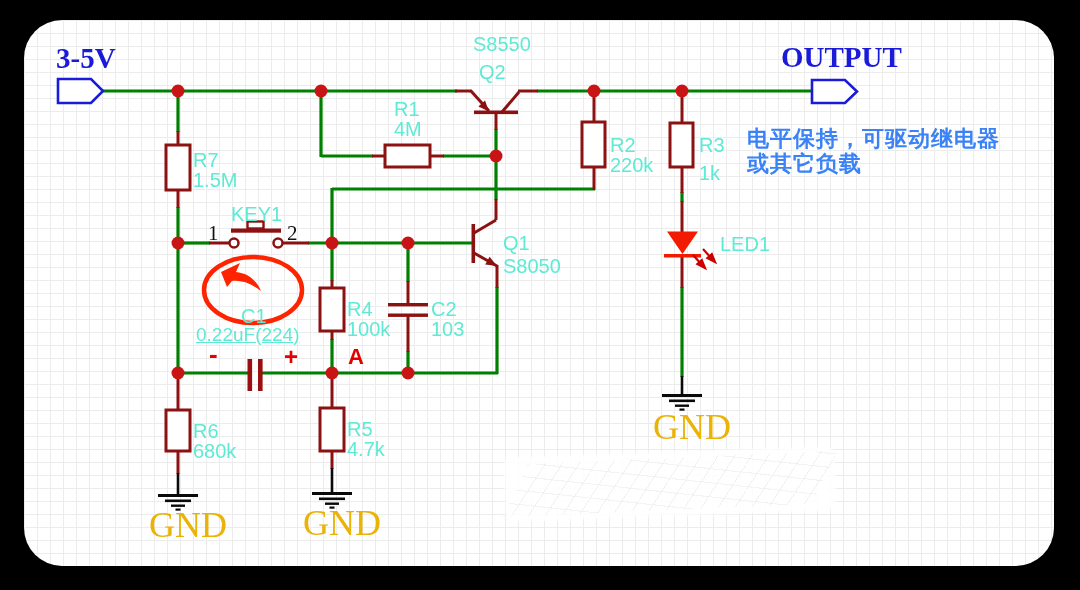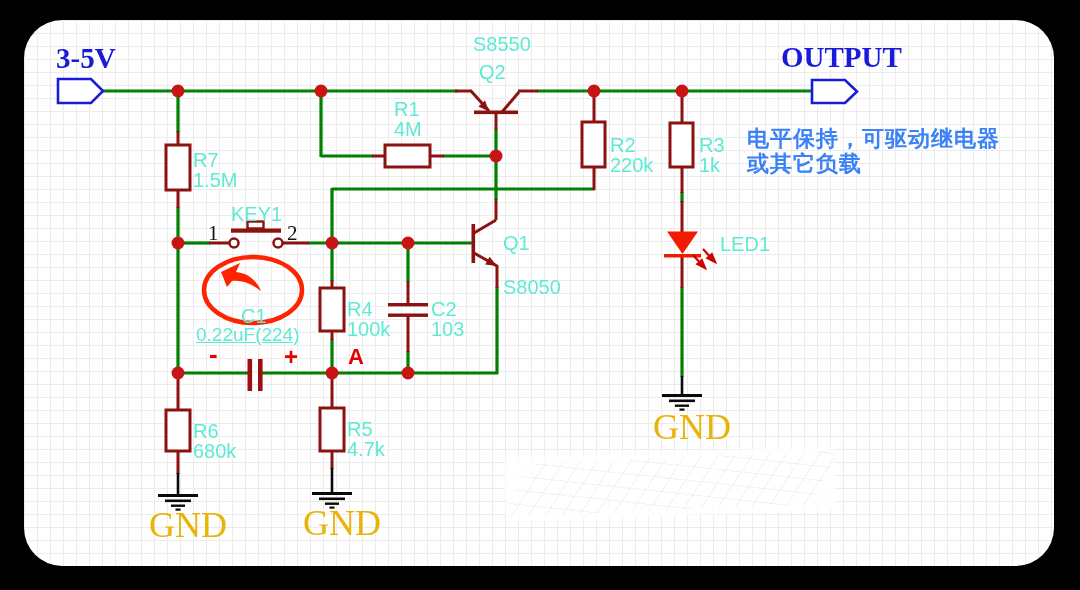--- a/index.html
+++ b/index.html
@@ -221,34 +221,34 @@
 <div class="flag-txt" style="left:56px;top:44px">3-5V</div>
 <div class="flag-txt" style="left:781px;top:43px">OUTPUT</div>
 
 <div class="lbl" style="left:193px;top:150px">R7</div>
 <div class="lbl" style="left:193px;top:170px">1.5M</div>
 <div class="lbl" style="left:394px;top:99px">R1</div>
 <div class="lbl" style="left:394px;top:119px">4M</div>
 <div class="lbl" style="left:610px;top:135px">R2</div>
 <div class="lbl" style="left:610px;top:155px">220k</div>
 <div class="lbl" style="left:699px;top:135px">R3</div>
-<div class="lbl" style="left:699px;top:155px">1k</div>
+<div class="lbl" style="left:699px;top:163px">1k</div>
 <div class="lbl" style="left:347px;top:299px">R4</div>
 <div class="lbl" style="left:347px;top:319px">100k</div>
 <div class="lbl" style="left:347px;top:419px">R5</div>
 <div class="lbl" style="left:347px;top:439px">4.7k</div>
 <div class="lbl" style="left:193px;top:421px">R6</div>
 <div class="lbl" style="left:193px;top:441px">680k</div>
 <div class="lbl" style="left:431px;top:299px">C2</div>
 <div class="lbl" style="left:431px;top:319px">103</div>
 <div class="lbl" style="left:241px;top:306px">C1</div>
 <div class="lbl small" style="left:196px;top:325px">0.22uF(224)</div>
 <div class="lbl" style="left:231px;top:204px">KEY1</div>
 <div class="lbl" style="left:503px;top:233px">Q1</div>
-<div class="lbl" style="left:503px;top:277px">S8050</div>
+<div class="lbl" style="left:503px;top:256px">S8050</div>
 <div class="lbl" style="left:473px;top:34px">S8550</div>
 <div class="lbl" style="left:479px;top:62px">Q2</div>
 <div class="lbl" style="left:720px;top:234px">LED1</div>
 
 <div class="pin-num" style="left:208px;top:223px">1</div>
 <div class="pin-num" style="left:287px;top:223px">2</div>
 
 <div class="gnd-txt" style="left:149px;top:507px">GND</div>
 <div class="gnd-txt" style="left:303px;top:505px">GND</div>
 <div class="gnd-txt" style="left:653px;top:409px">GND</div>

